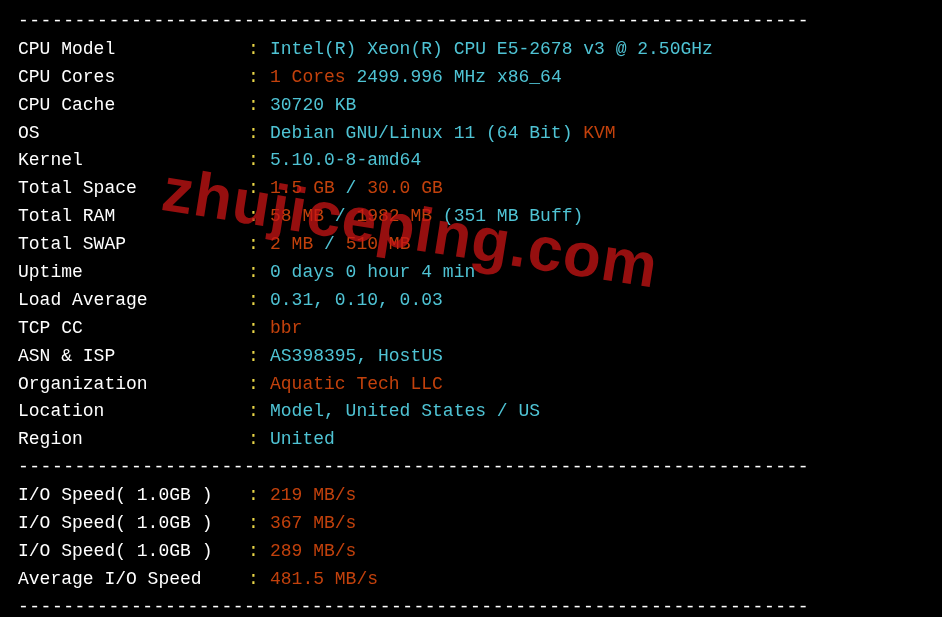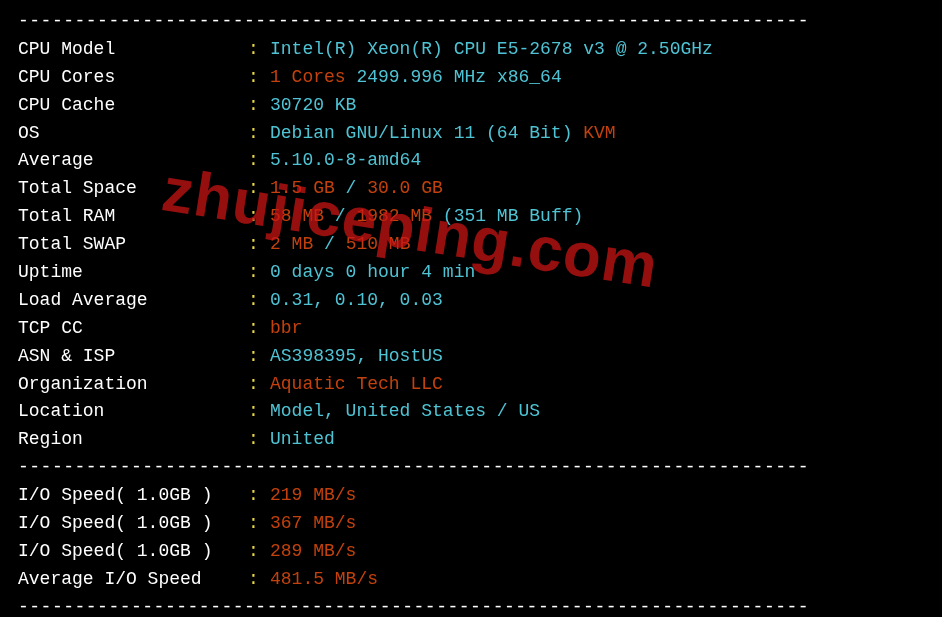--- a/index.html
+++ b/index.html
@@ -66,21 +66,21 @@
 <div class="divider">----------------------------------------------------------------------</div>
 
 <div class="row"><span class="label">CPU Model</span><span class="colon">:</span><span class="cyan">Intel(R) Xeon(R) CPU E5-2678 v3 @ 2.50GHz</span></div>
 
 <div class="row"><span class="label">CPU Cores</span><span class="colon">:</span><span class="yellow">1 Cores</span><span class="white"> </span><span class="cyan">2499.996 MHz</span><span class="white"> </span><span class="cyan">x86_64</span></div>
 
 <div class="row"><span class="label">CPU Cache</span><span class="colon">:</span><span class="cyan">30720 KB</span></div>
 
 <div class="row"><span class="label">OS</span><span class="colon">:</span><span class="cyan">Debian GNU/Linux 11 (64 Bit)</span><span class="white"> </span><span class="yellow">KVM</span></div>
 
-<div class="row"><span class="label">Average</span><span class="colon">:</span><span class="cyan">5.10.0-8-amd64</span></div>
+<div class="row"><span class="label">Kernel</span><span class="colon">:</span><span class="cyan">5.10.0-8-amd64</span></div>
 
 <div class="row"><span class="label">Total Space</span><span class="colon">:</span><span class="yellow">1.5 GB</span><span class="cyan"> / </span><span class="yellow">30.0 GB</span></div>
 
 <div class="row"><span class="label">Total RAM</span><span class="colon">:</span><span class="yellow">58 MB</span><span class="cyan"> / </span><span class="yellow">1982 MB</span><span class="white"> </span><span class="cyan">(351 MB Buff)</span></div>
 
 <div class="row"><span class="label">Total SWAP</span><span class="colon">:</span><span class="yellow">2 MB</span><span class="cyan"> / </span><span class="yellow">510 MB</span></div>
 
 <div class="row"><span class="label">Uptime</span><span class="colon">:</span><span class="cyan">0 days 0 hour 4 min</span></div>
 
 <div class="row"><span class="label">Load Average</span><span class="colon">:</span><span class="cyan">0.31, 0.10, 0.03</span></div>

